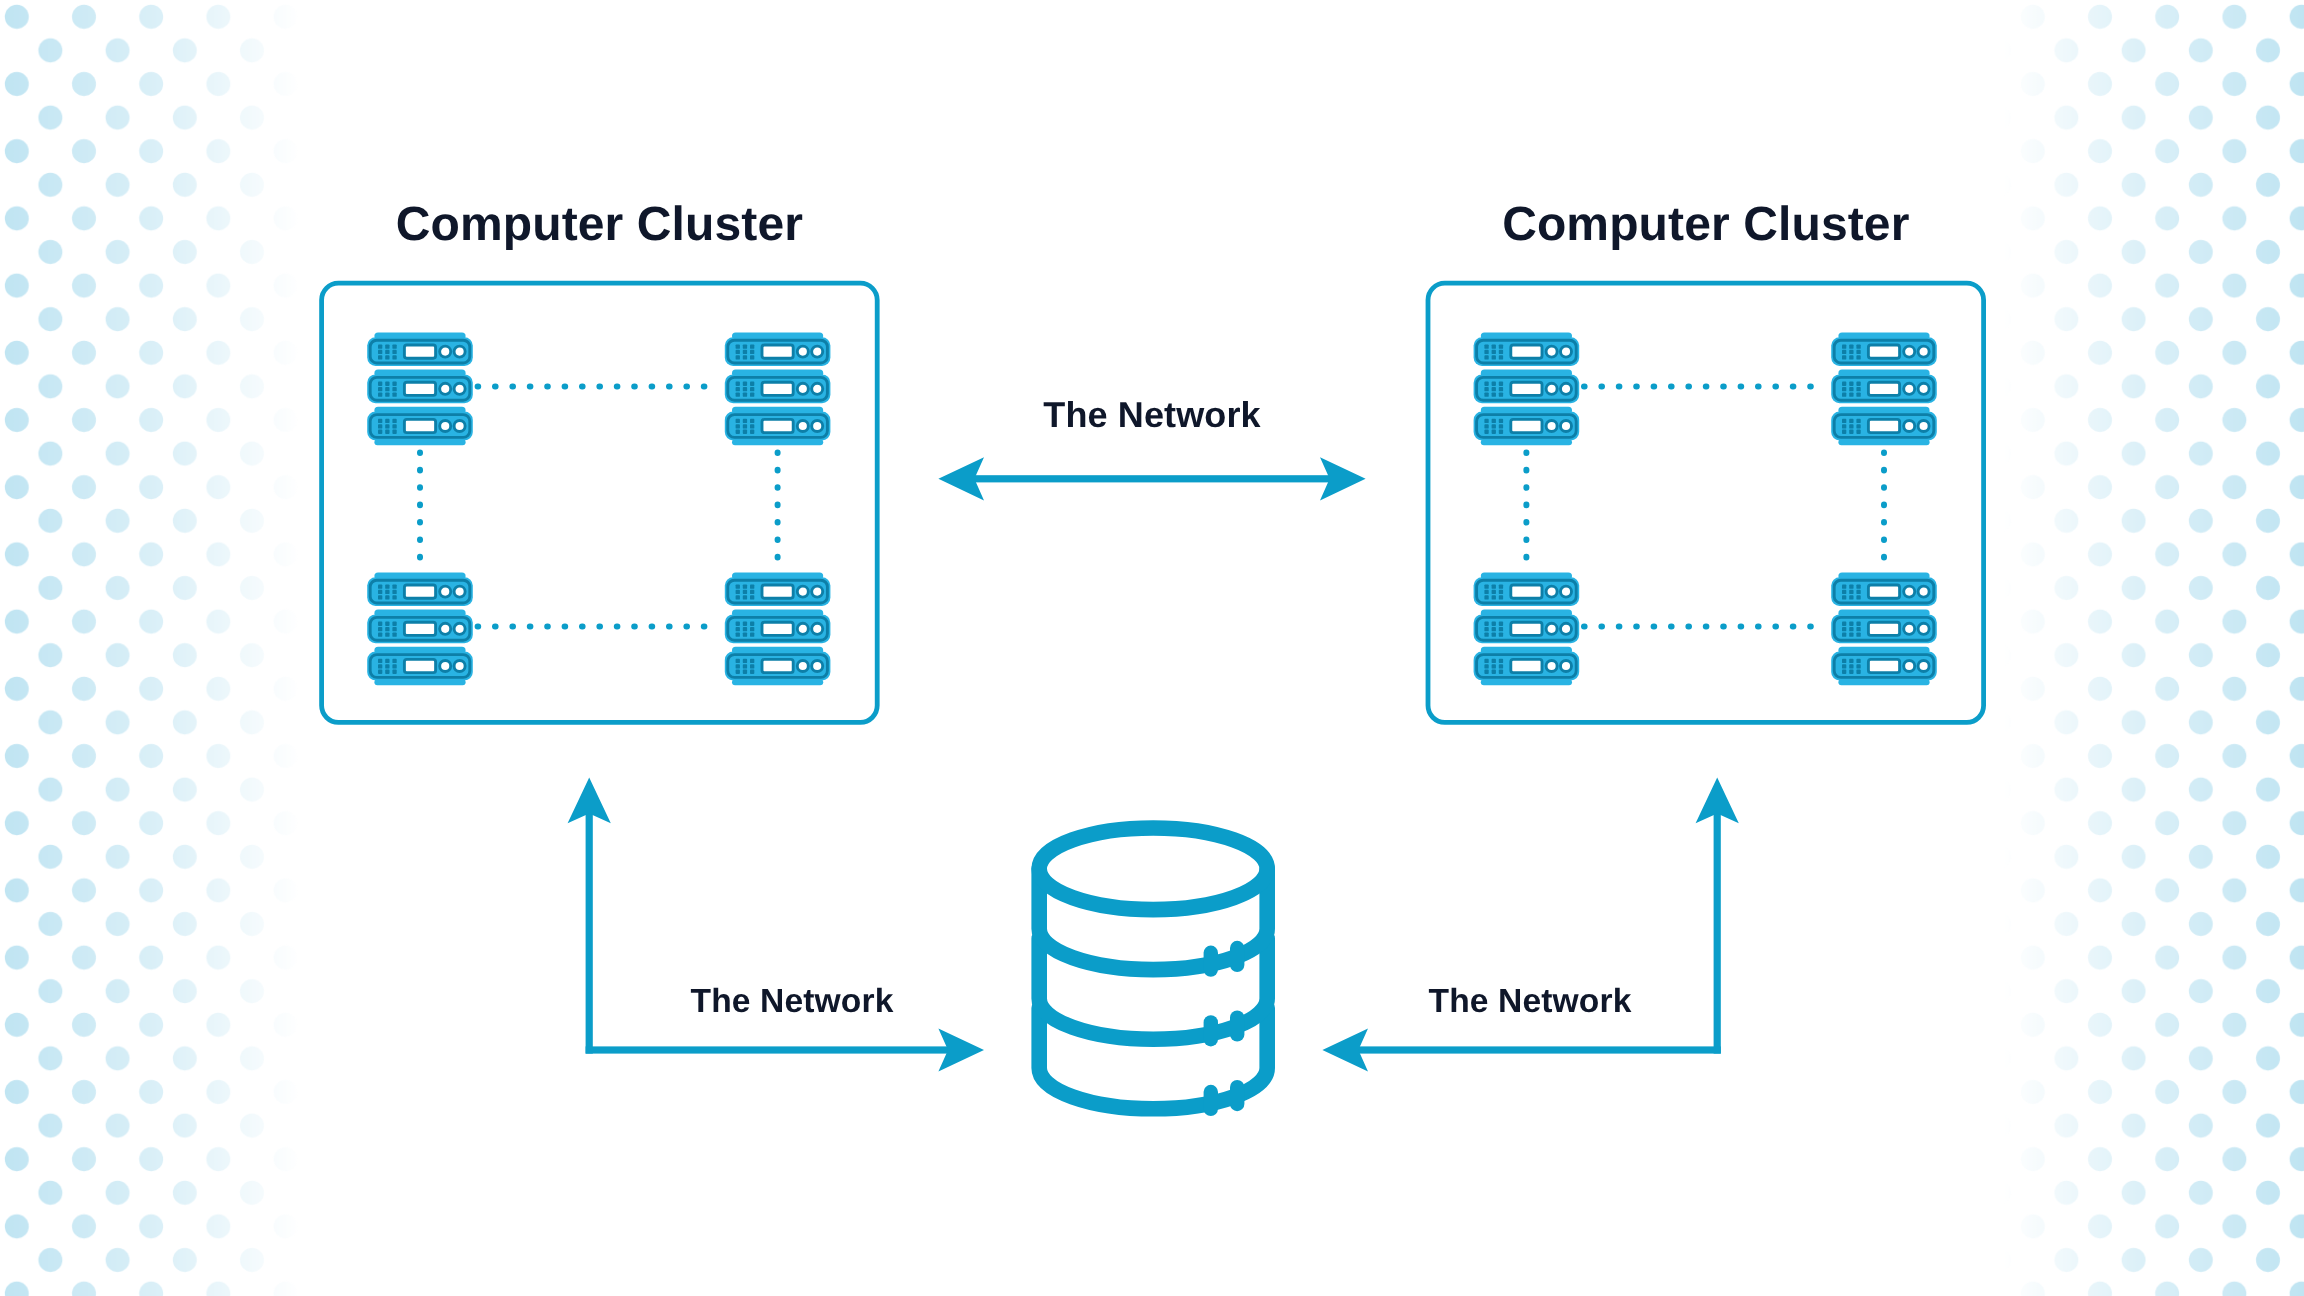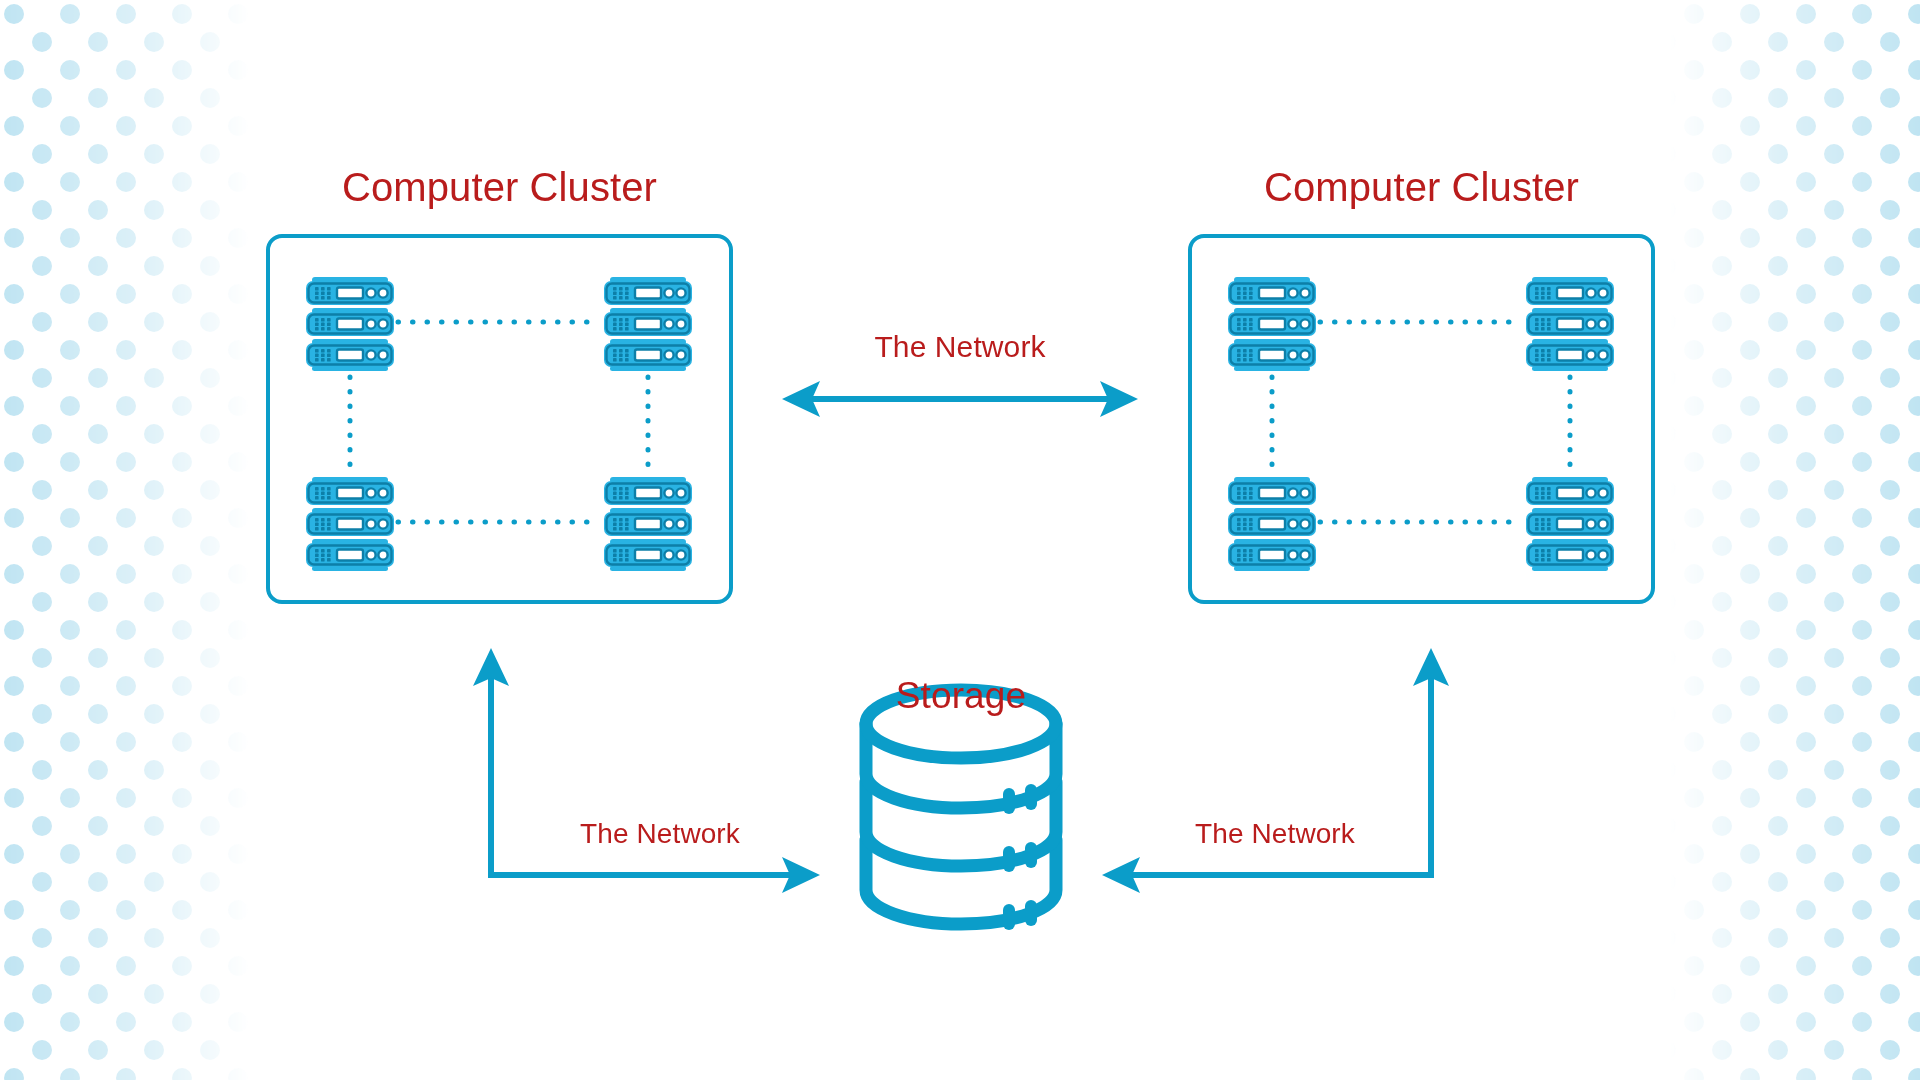--- a/index.html
+++ b/index.html
@@ -8,22 +8,22 @@
     background:#ffffff;
     font-family:"Liberation Sans", sans-serif;
     overflow:hidden;
     position:relative;
   }
   #stage{position:absolute;left:0;top:0;width:1920px;height:1080px;}
   .bg-halftone{position:absolute;left:0;top:0;width:1920px;height:1080px;pointer-events:none;}
   .diagram-svg{position:absolute;left:0;top:0;width:1920px;height:1080px;}
   .label{
     position:absolute;
-    color:#b91c1c;
-    font-weight:normal;
+    color:#0f172a;
+    font-weight:bold;
     white-space:nowrap;
     letter-spacing:.1px;
   }
   .cluster-title{font-size:40px;}
   .storage-title{font-size:37px;}
   .network-label{font-size:28px;}
   .network-label-main{font-size:30px;}
 </style>
 </head>
 <body>
@@ -217,19 +217,18 @@
       <rect x="1025" y="900" width="12" height="26" rx="6"></rect>
     </g>
   </svg>
 
   <div class="label cluster-title" style="left:268px; top:165px; width:463px; text-align:center;">Computer Cluster</div>
 
   <div class="label cluster-title" style="left:1190px; top:165px; width:463px; text-align:center;">Computer Cluster</div>
 
   <div class="label network-label-main" style="left:790px; top:330px; width:340px; text-align:center;">The Network</div>
 
-  <div class="label storage-title" style="left:861px; top:675px; width:200px; text-align:center;">Storage</div>
 
   <div class="label network-label" style="left:535px; top:818px; width:250px; text-align:center;">The Network</div>
 
   <div class="label network-label" style="left:1150px; top:818px; width:250px; text-align:center;">The Network</div>
 
 </div>
 
 </body></html>

